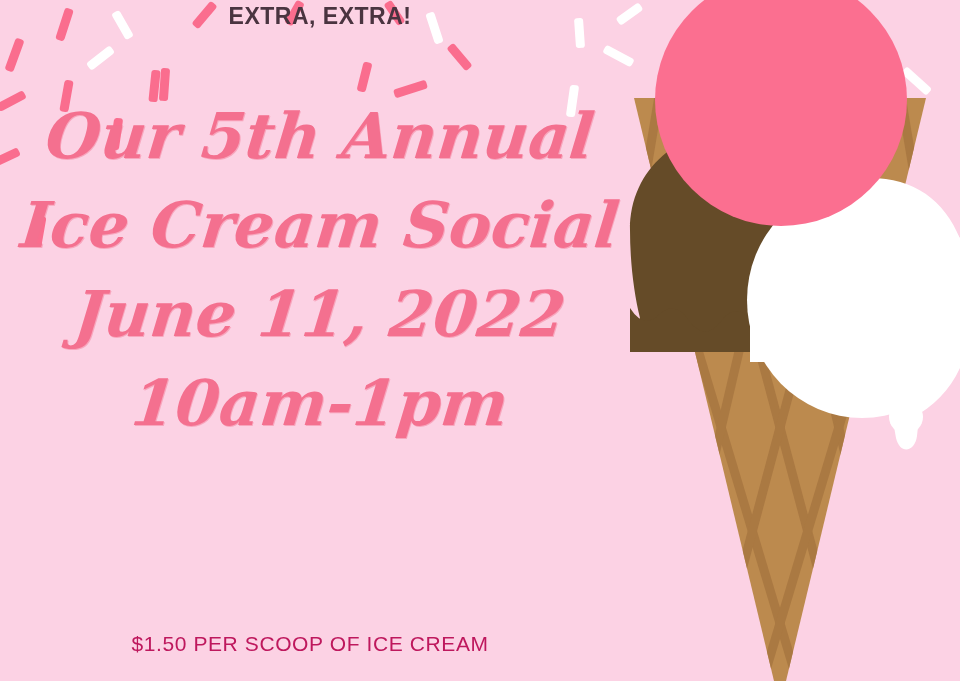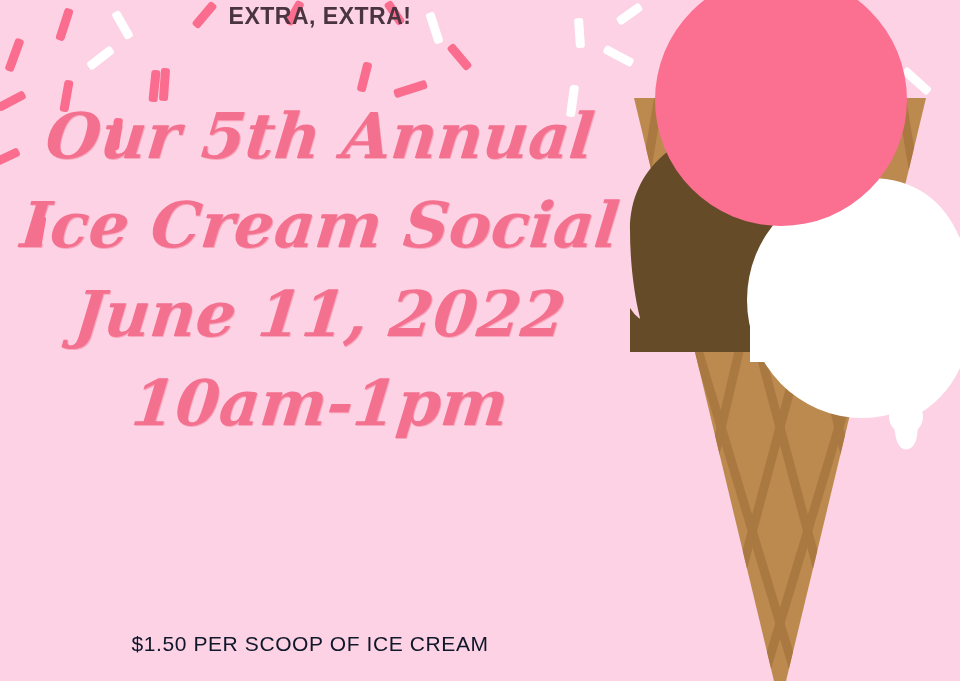--- a/index.html
+++ b/index.html
@@ -69,21 +69,21 @@
 
   
   .price {
     position: absolute;
     left: 0;
     top: 632px;
     width: 620px;
     text-align: center;
     font-size: 21px;
     letter-spacing: 0.6px;
-    color: #0f172a;
+    color: #be185d;
     z-index: 6;
     white-space: nowrap;
   }
 
   
   #cone-art {
     position: absolute;
     left: 600px;
     top: 0;
     width: 360px;

